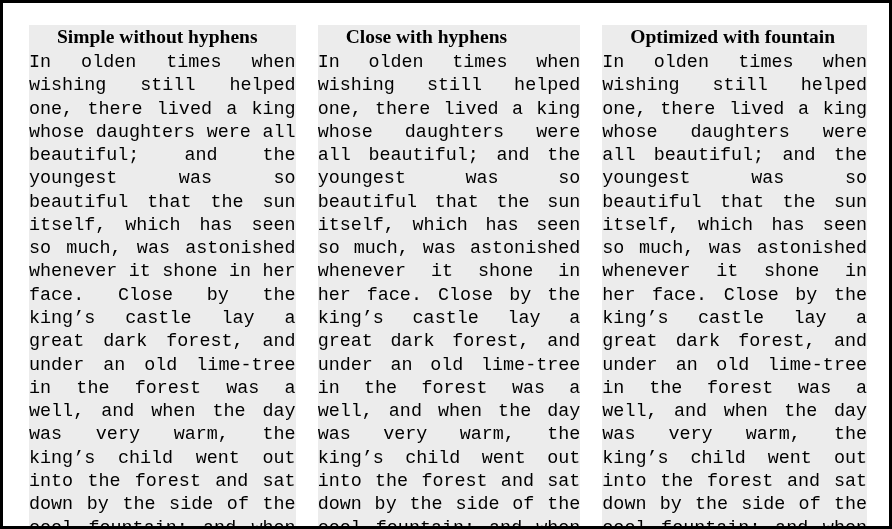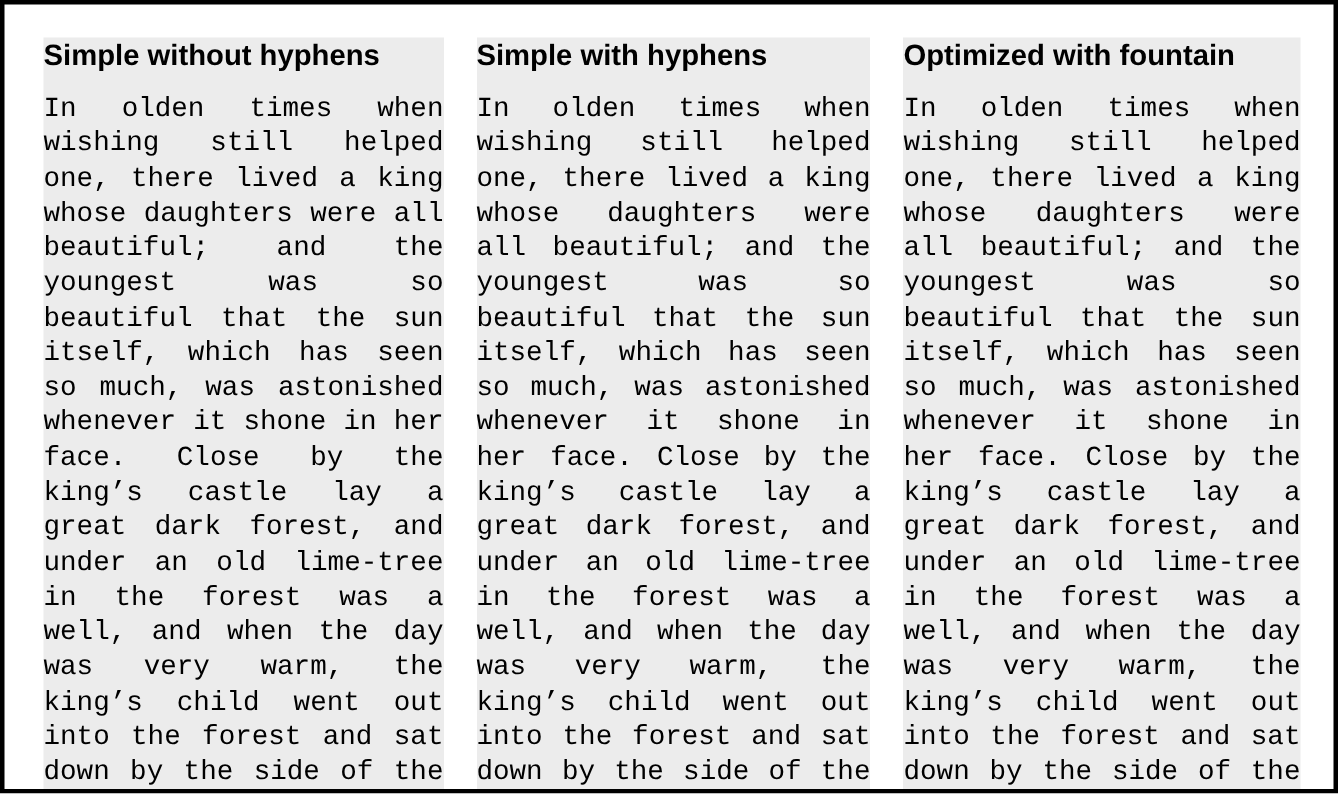--- a/index.html
+++ b/index.html
@@ -31,27 +31,28 @@
   }
   .column {
     box-sizing: border-box;
     background: #ececec;
     padding: 0;
   }
   .col-1 { width: 270px; }
   .col-2 { width: 266px; }
   .col-3 { width: 268px; }
   .col-heading {
-    font-family: Liberation Sans, sans-serif;
+    font-family: Liberation Serif, serif;
     font-weight: bold;
     font-size: 19.5px;
     line-height: 1.28;
     color: #000000;
-    margin: 0 0 11px 0;
+    margin: 0 0 1px 0;
     white-space: nowrap;
+    padding-left: 28px;
   }
   .col-body {
     font-family: Liberation Mono, monospace;
     font-size: 18.4px;
     line-height: 1.265;
     color: #000000;
     margin: 0;
     text-align: justify;
     text-justify: inter-word;
     hyphens: none;
@@ -75,21 +76,21 @@
 
 <div id="page">
   <div id="columns">
 
     <div class="column col-1">
       <div class="col-heading">Simple without hyphens</div>
       <p class="col-body">In olden times when wishing still helped one, there lived a king whose daughters were all beautiful; and the youngest was so beautiful that the sun itself, which has seen so much, was astonished whenever it shone in her face. Close by the king’s castle lay a great dark forest, and under an old lime-tree in the forest was a well, and when the day was very warm, the king’s child went out into the forest and sat down by the side of the cool fountain; and when she was bored she took a golden ball, and threw it up on high and caught it; and this ball was her favorite plaything.</p>
     </div>
 
     <div class="column col-2">
-      <div class="col-heading">Simple with hyphens</div>
+      <div class="col-heading">Close with hyphens</div>
       <p class="col-body">In olden times when wishing still helped one, there lived a king whose daughters were all beautiful; and the youngest was so beautiful that the sun itself, which has seen so much, was astonished whenever it shone in her face. Close by the king’s castle lay a great dark forest, and under an old lime-tree in the forest was a well, and when the day was very warm, the king’s child went out into the forest and sat down by the side of the cool fountain; and when she was bored she took a golden ball, and threw it up on high and caught it; and this ball was her favorite plaything.</p>
     </div>
 
     <div class="column col-3">
       <div class="col-heading">Optimized with fountain</div>
       <p class="col-body">In olden times when wishing still helped one, there lived a king whose daughters were all beautiful; and the youngest was so beautiful that the sun itself, which has seen so much, was astonished whenever it shone in her face. Close by the king’s castle lay a great dark forest, and under an old lime-tree in the forest was a well, and when the day was very warm, the king’s child went out into the forest and sat down by the side of the cool fountain; and when she was bored she took a golden ball, and threw it up on high and caught it; and this ball was her favorite plaything.</p>
     </div>
 
   </div>
 </div>

